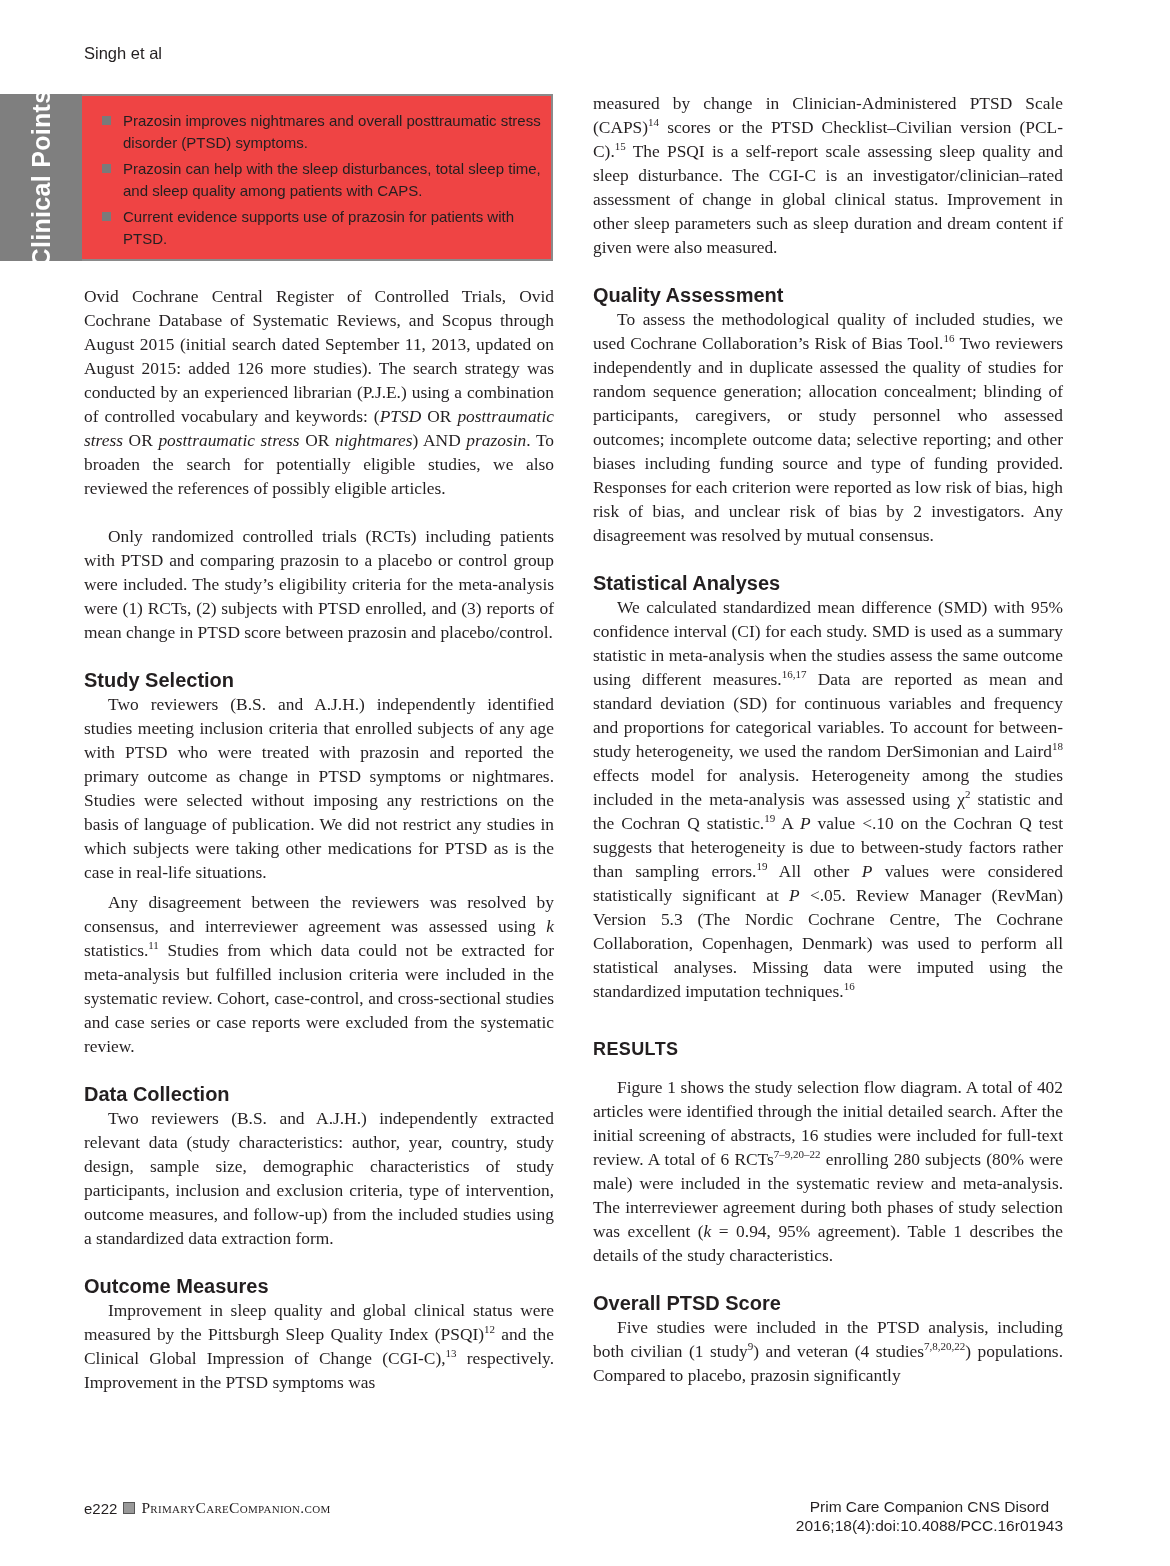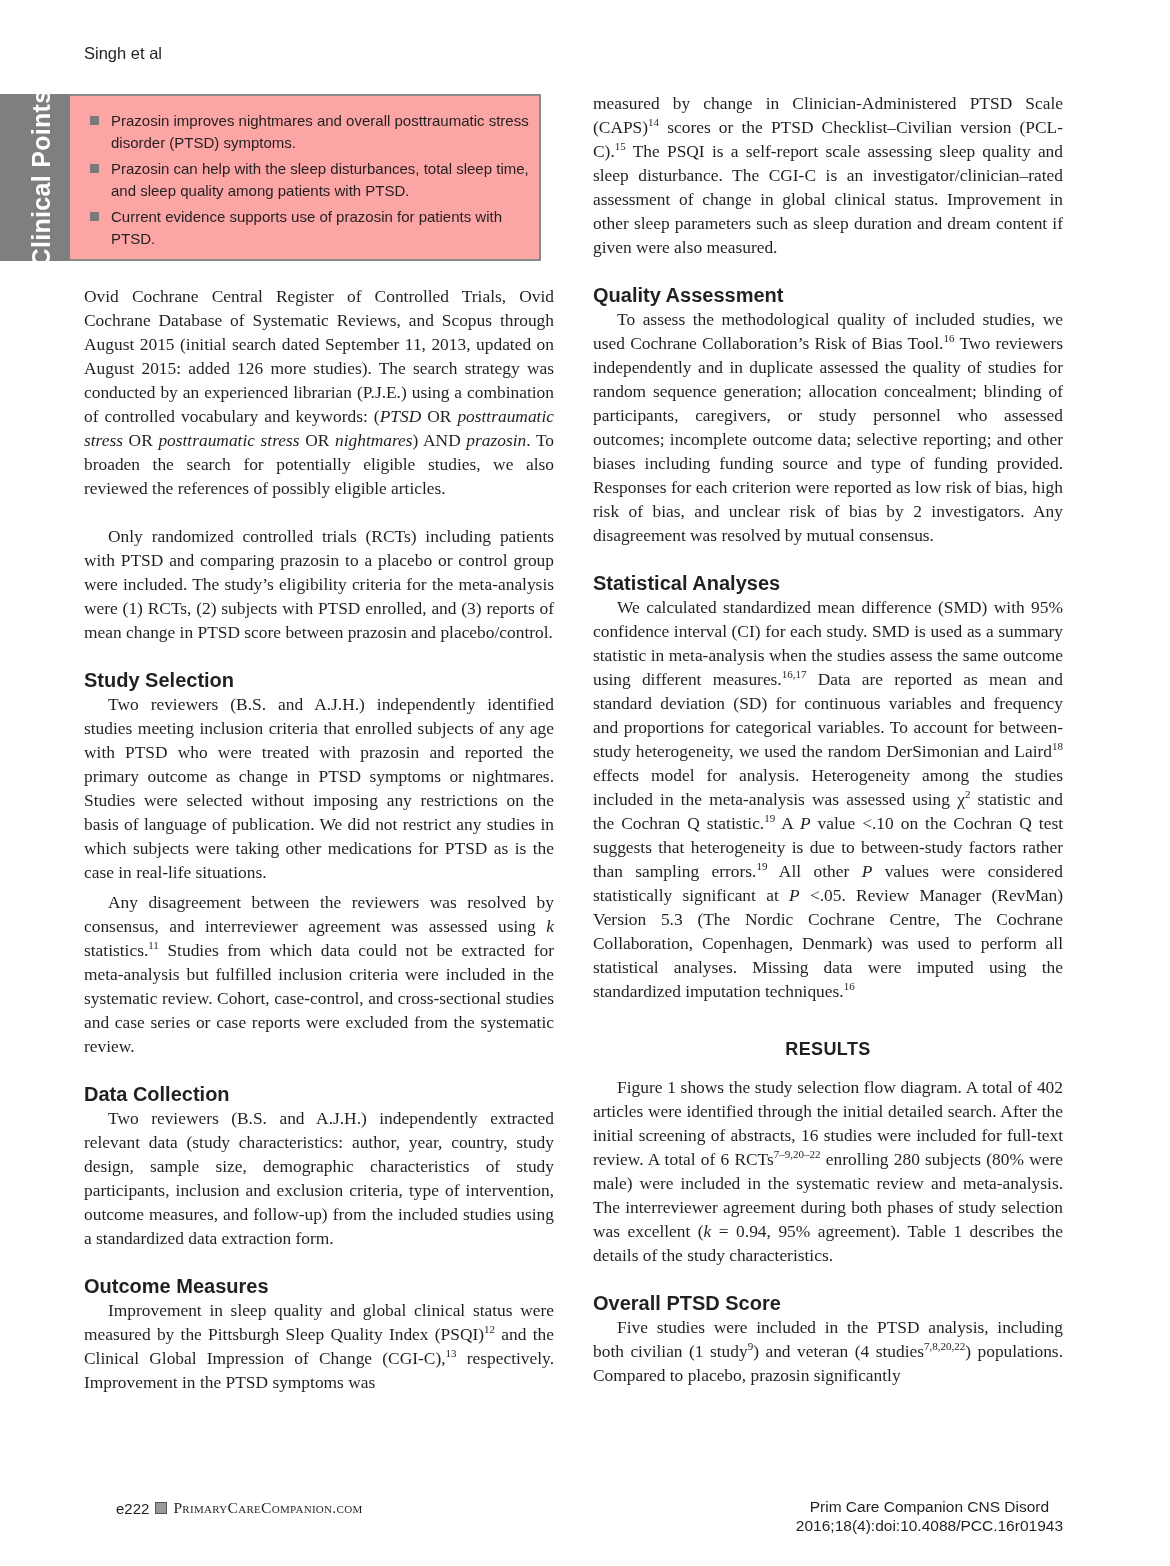--- a/index.html
+++ b/index.html
@@ -6,56 +6,56 @@
   body { width: 1170px; height: 1566px; position: relative; overflow: hidden; color: #231f20; }
   .sans { font-family: "Liberation Sans", "DejaVu Sans", sans-serif; }
   .serif { font-family: "Liberation Serif", "DejaVu Serif", serif; }
 
   .running-head { position: absolute; left: 84px; top: 44px; font-size: 16.5px; }
 
   .cp-box { position: absolute; left: 0; top: 94px; width: 555px; height: 167px; }
   .cp-tab { position: absolute; left: 0; top: 0; width: 83px; height: 167px; background: #7f7f7f; }
   .cp-tab-label { position: absolute; left: 41px; top: 84px; transform: translate(-50%, -50%) rotate(-90deg);
     white-space: nowrap; color: #ffffff; font-weight: bold; font-size: 25px; letter-spacing: 0.3px; }
-  .cp-content { position: absolute; left: 70px; top: 0; width: 469px; height: 163px;
-    border: 2px solid #8a8a8a; border-left: none; background: #fca5a5; }
+  .cp-content { position: absolute; left: 82px; top: 0; width: 469px; height: 163px;
+    border: 2px solid #8a8a8a; border-left: none; background: #ef4444; }
   .cp-list { list-style: none; margin: 0; padding: 14px 10px 0 20px; }
   .cp-list li { position: relative; padding-left: 21px; font-size: 15px; line-height: 21.5px; margin-bottom: 5px; }
   .cp-bullet { position: absolute; left: 0; top: 6px; width: 9px; height: 9px; background: #7a7a7a; }
 
   .col { position: absolute; width: 470px; }
   .col-left { left: 84px; top: 284px; }
   .col-right { left: 593px; top: 91px; }
 
   p { margin: 0; font-size: 17.4px; line-height: 24px; text-align: justify; }
   p.indent { text-indent: 24px; }
   h3 { margin: 0; font-size: 20px; line-height: 24px; font-weight: bold; }
-  h2 { margin: 0; font-size: 18px; line-height: 24px; font-weight: bold; letter-spacing: 0.4px; text-align: center; }
+  h2 { margin: 0; font-size: 18px; line-height: 24px; font-weight: bold; letter-spacing: 0.4px; }
   .gap { height: 24px; }
   .gap-sm { height: 6px; }
   sup { font-size: 11px; line-height: 0; vertical-align: 7px; }
 
-  .footer-left { position: absolute; left: 84px; top: 1499px; font-size: 15px; display: flex; align-items: center; margin-left: 32px; }
+  .footer-left { position: absolute; left: 84px; top: 1499px; font-size: 15px; display: flex; align-items: center; }
   .footer-square { display: inline-block; width: 10px; height: 10px; border: 1px solid #555; background: #999; margin: 0 6px; }
   .footer-site { font-variant: small-caps; letter-spacing: 0.3px; font-size: 15.5px; text-align: right; }
   .footer-right { position: absolute; right: 107px; top: 1497px; font-size: 15.5px; text-align: center; line-height: 19px; }
 </style>
 </head>
 <body>
 
 <div class="running-head sans">Singh et al</div>
 
 <div class="cp-box sans">
   <div class="cp-tab">
     <div class="cp-tab-label">Clinical Points</div>
   </div>
   <div class="cp-content">
     <ul class="cp-list">
       <li><span class="cp-bullet"></span><span>Prazosin improves nightmares and overall posttraumatic stress disorder (PTSD) symptoms.</span></li>
-      <li><span class="cp-bullet"></span><span>Prazosin can help with the sleep disturbances, total sleep time, and sleep quality among patients with PTSD.</span></li>
+      <li><span class="cp-bullet"></span><span>Prazosin can help with the sleep disturbances, total sleep time, and sleep quality among patients with CAPS.</span></li>
       <li><span class="cp-bullet"></span><span>Current evidence supports use of prazosin for patients with PTSD.</span></li>
     </ul>
   </div>
 </div>
 
 <div class="col col-left">
   <p class="serif"><span>Ovid Cochrane Central Register of Controlled Trials, Ovid Cochrane Database of Systematic Reviews, and Scopus through August 2015 (initial search dated September 11, 2013, updated on August 2015: added 126 more studies). The search strategy was conducted by an experienced librarian (P.J.E.) using a combination of controlled vocabulary and keywords: (</span><i>PTSD</i><span> OR </span><i>posttraumatic stress</i><span> OR </span><i>posttraumatic stress</i><span> OR </span><i>nightmares</i><span>) AND </span><i>prazosin</i><span>. To broaden the search for potentially eligible studies, we also reviewed the references of possibly eligible articles.</span></p>
   <div class="gap"></div>
 
   <p class="serif indent">Only randomized controlled trials (RCTs) including patients with PTSD and comparing prazosin to a placebo or control group were included. The study’s eligibility criteria for the meta-analysis were (1) RCTs, (2) subjects with PTSD enrolled, and (3) reports of mean change in PTSD score between prazosin and placebo/control.</p>

